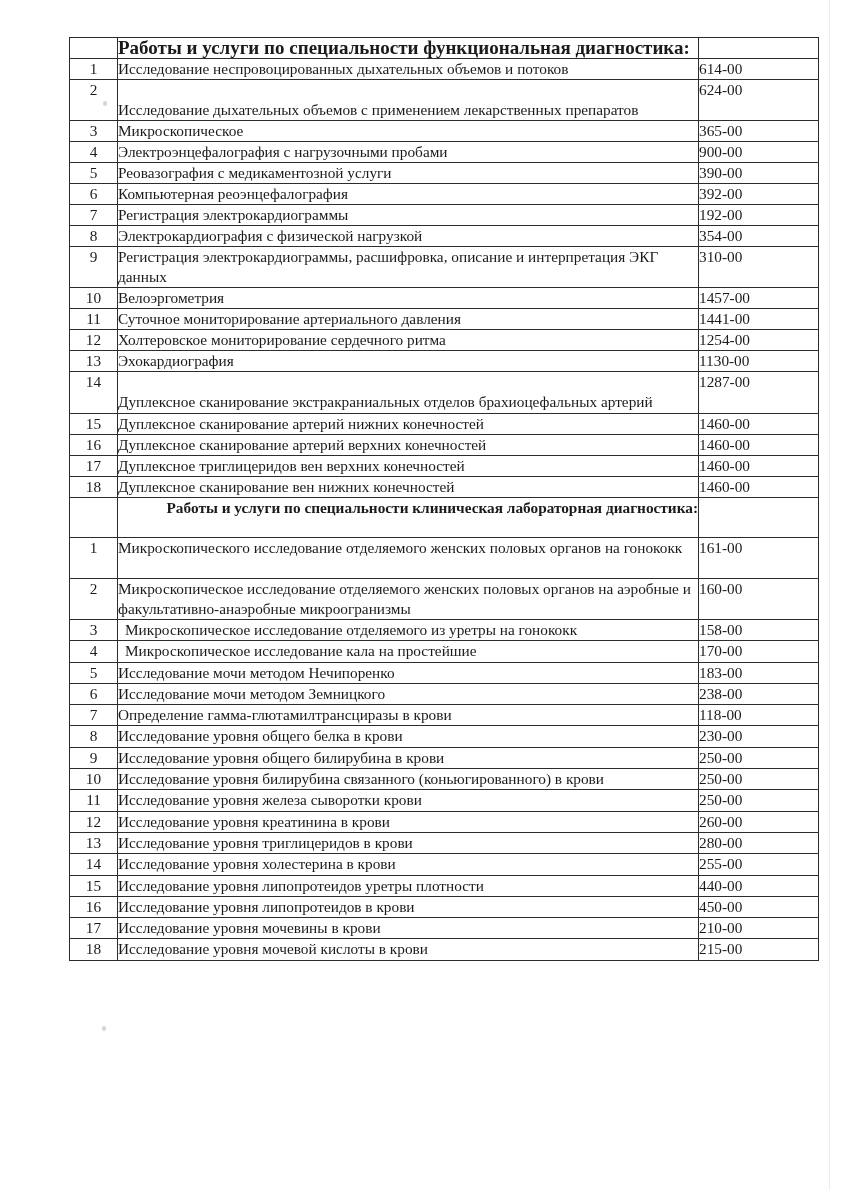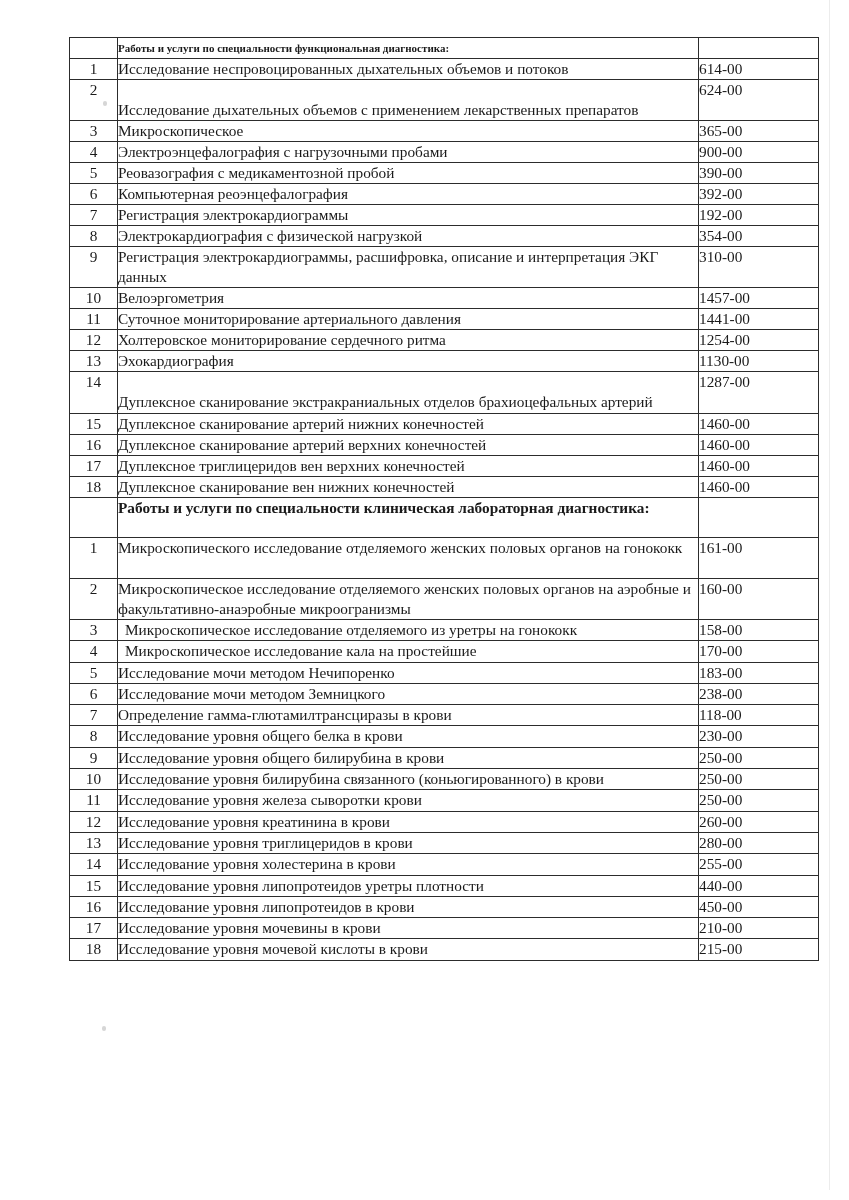--- a/index.html
+++ b/index.html
@@ -58,26 +58,26 @@
       padding-right: 4px;
       padding-top: 1px;
     }
     td.price {
       text-align: left;
       padding-top: 1px;
       padding-left: 20px;
     }
     tr.section td.name {
       font-weight: bold;
-      font-size: 11px;
+      font-size: 19px;
       padding-top: 0;
     }
     tr.section2 td.name {
       font-weight: bold;
-      text-align: left;
+      text-align: right;
       padding-top: 0;
     }
     .name-bottom {
       display: block;
       padding-top: 20px;
     }
     
     tr.h20 td { height: 19px; }
     tr.h21 td { height: 19.7px; }
     tr.h22 td { height: 20.3px; }
@@ -123,21 +123,21 @@
         <td class="name">Микроскопическое</td>
         <td class="price">365-00</td>
       </tr>
       <tr class="h21">
         <td class="num">4</td>
         <td class="name">Электроэнцефалография с нагрузочными пробами</td>
         <td class="price">900-00</td>
       </tr>
       <tr class="h21">
         <td class="num">5</td>
-        <td class="name">Реовазография с медикаментозной пробой</td>
+        <td class="name">Реовазография с медикаментозной услуги</td>
         <td class="price">390-00</td>
       </tr>
       <tr class="h20">
         <td class="num">6</td>
         <td class="name">Компьютерная реоэнцефалография</td>
         <td class="price">392-00</td>
       </tr>
       <tr class="h20">
         <td class="num">7</td>
         <td class="name">Регистрация электрокардиограммы</td>

